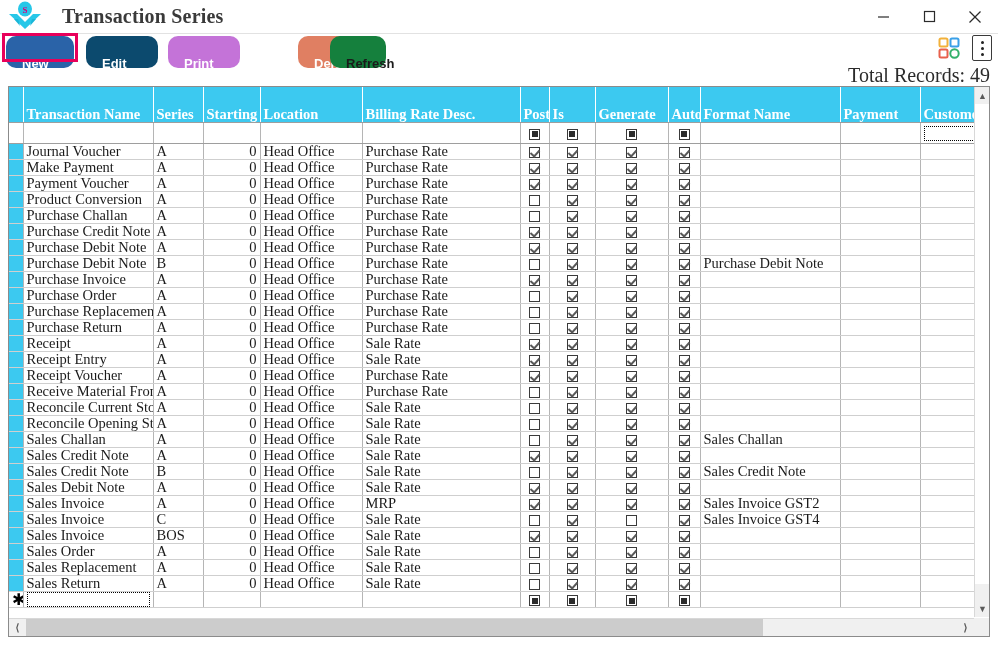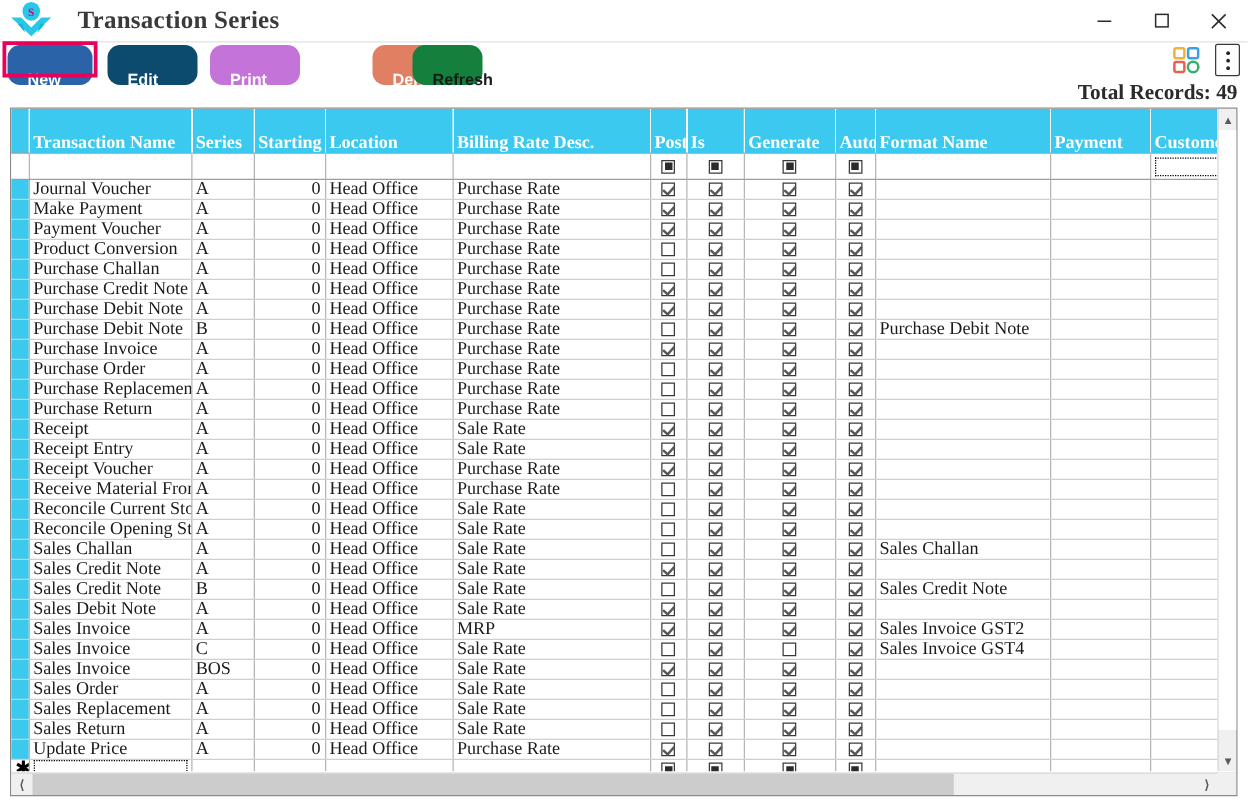--- a/index.html
+++ b/index.html
@@ -118,22 +118,22 @@
     width: 3px; height: 3px;
     border-radius: 50%;
     background: #222;
   }
 
   
   .total-records {
     position: absolute;
     right: 8px; top: 64px;
     font-family: "Liberation Serif", serif;
-    font-size: 17px;
-    font-weight: bold;
+    font-size: 20px;
+    font-weight: normal;
     color: #2b2b2b;
     white-space: nowrap;
   }
 
   
   .grid-wrap {
     position: absolute;
     left: 8px; top: 86px;
     width: 982px; height: 551px;
     border: 1px solid #8b8b8b;
@@ -826,35 +826,20 @@
             <td>Head Office</td>
             <td>Sale Rate</td>
             <td class="cb"><span class="chk"></span></td>
             <td class="cb"><span class="chk checked"></span></td>
             <td class="cb"><span class="chk checked"></span></td>
             <td class="cb"><span class="chk checked"></span></td>
             <td></td>
             <td></td>
             <td></td>
           </tr>
-          <tr>
-            <td class="sel-c"></td>
-            <td>Update Price</td>
-            <td>A</td>
-            <td class="num">0</td>
-            <td>Head Office</td>
-            <td>Purchase Rate</td>
-            <td class="cb"><span class="chk checked"></span></td>
-            <td class="cb"><span class="chk checked"></span></td>
-            <td class="cb"><span class="chk checked"></span></td>
-            <td class="cb"><span class="chk checked"></span></td>
-            <td></td>
-            <td></td>
-            <td></td>
-          </tr>
           <tr class="newrow">
             <td class="sel-c">✱</td>
             <td>
               <span class="filter-box"></span>
             </td>
             <td></td>
             <td></td>
             <td></td>
             <td></td>
             <td class="cb"><span class="chk tri"></span></td>

